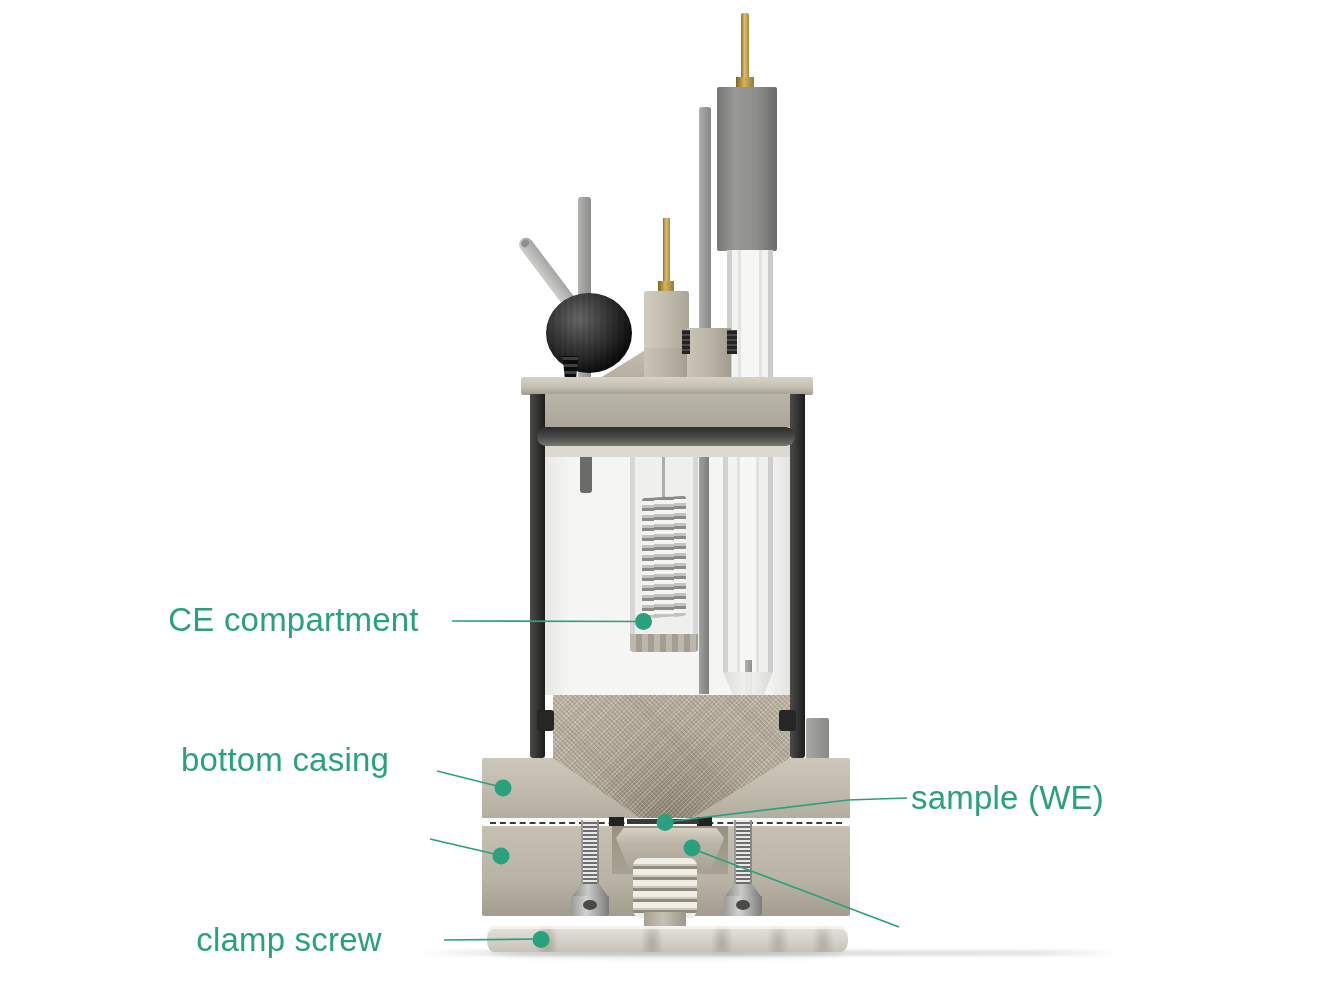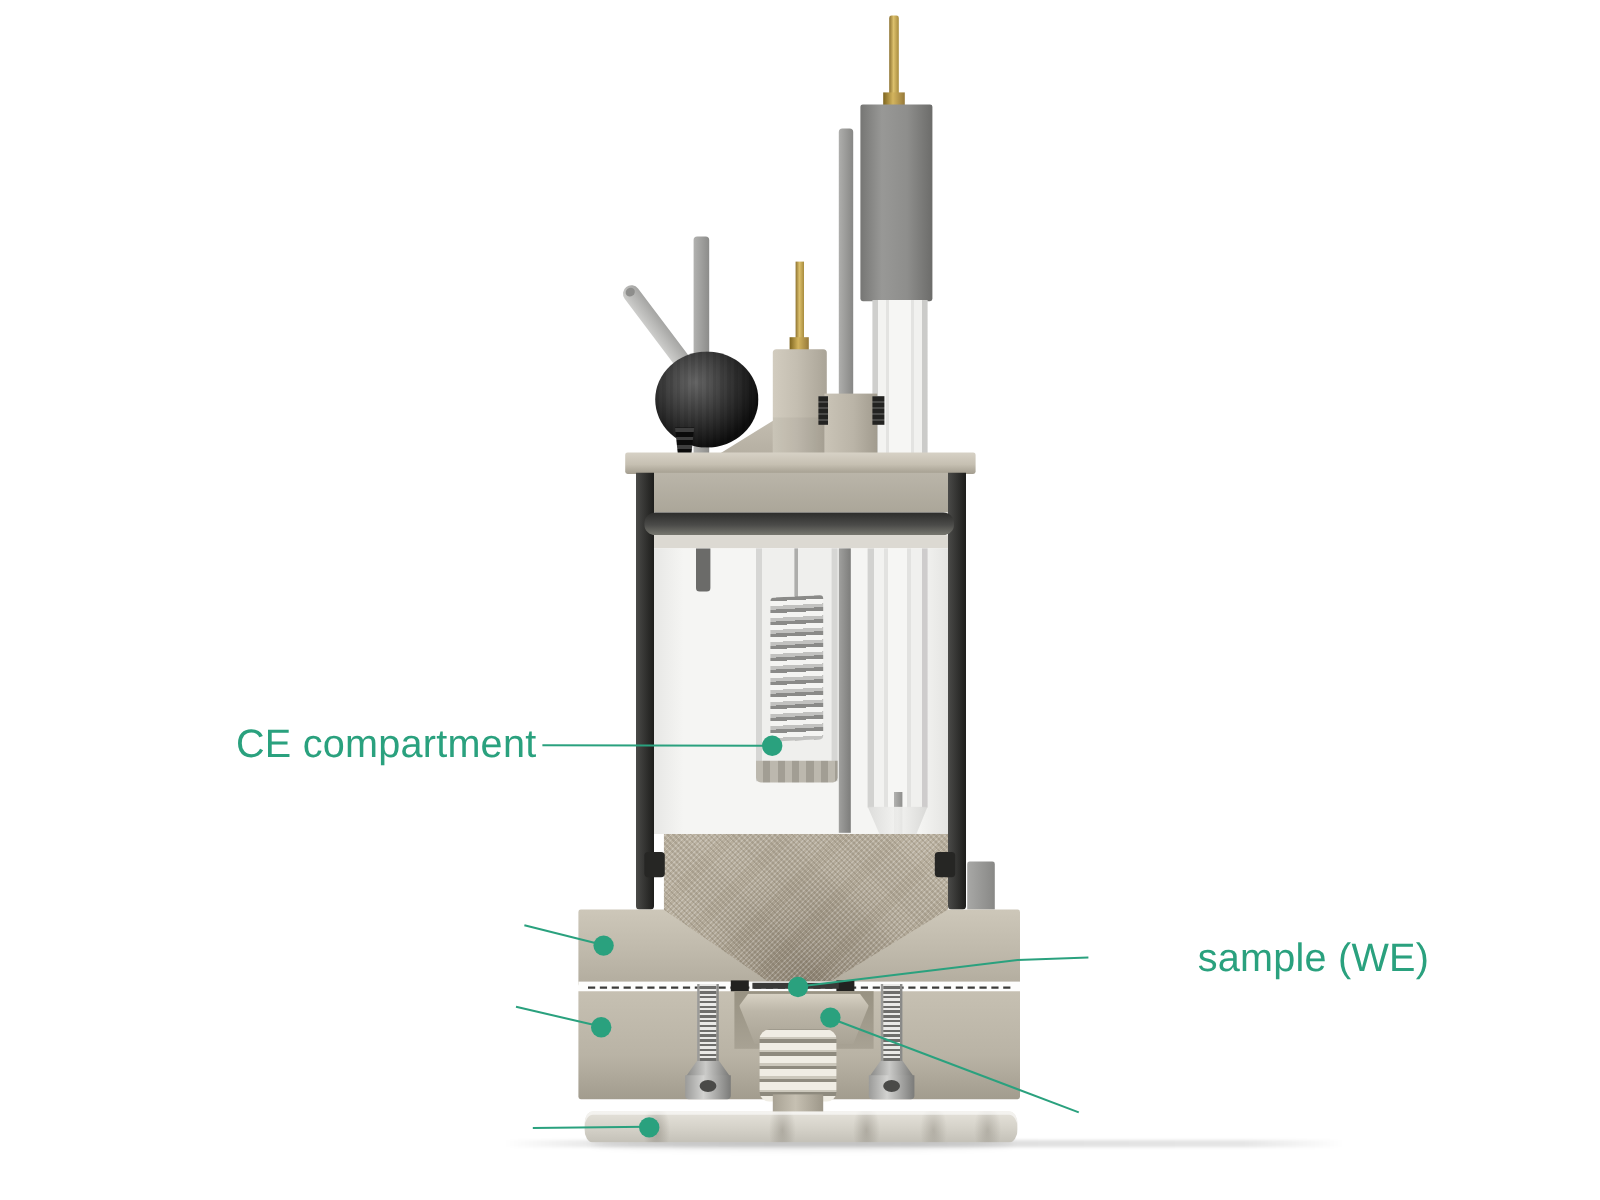--- a/index.html
+++ b/index.html
@@ -1,21 +1,21 @@
 <!DOCTYPE html>
 <html style="--accent: #2aa17e;"><head>
 <meta charset="utf-8">
 <style>
   html,body{margin:0;padding:0;background:#ffffff;}
   #canvas{position:relative;width:1333px;height:1000px;background:#ffffff;overflow:hidden;
           font-family:"Liberation Sans",sans-serif;}
   .p{position:absolute;}
   .label{position:absolute;color:var(--accent,#2aa17e);font-size:33px;line-height:38px;
-         font-weight:400;letter-spacing:0.2px;white-space:nowrap;text-align:right;}
-  .label.r{text-align:right;}
+         font-weight:400;letter-spacing:0.2px;white-space:nowrap;}
+  .label.r{text-align:center;}
   svg.overlay{position:absolute;left:0;top:0;pointer-events:none;}
 </style>
 </head>
 <body>
 
 <div id="canvas">
 
   <div class="p" style="left:741px;top:13px;width:8px;height:66px;background:linear-gradient(90deg,#8d7230,#dcc06c 45%,#a88c3e);border-radius:2px 2px 0 0;"></div>
   <div class="p" style="left:736px;top:77px;width:18px;height:12px;background:linear-gradient(90deg,#7e651f,#d3b45e 45%,#96793a);"></div>
   <div class="p" style="left:717px;top:87px;width:60px;height:164px;background:linear-gradient(90deg,#767674,#989896 30%,#8e8e8c 65%,#6c6c6a);border-radius:2px;"></div>
@@ -134,15 +134,17 @@
       <circle cx="643.5" cy="621.5" r="8.5"></circle>
       <circle cx="503" cy="788" r="8.5"></circle>
       <circle cx="501" cy="856" r="8.5"></circle>
       <circle cx="541" cy="939.5" r="8.5"></circle>
       <circle cx="665" cy="822.5" r="8.5"></circle>
       <circle cx="692" cy="848" r="8.5"></circle>
     </g>
   </svg>
 
   <div class="label r" style="left:140px;top:601px;width:307px;">CE compartment</div>
+  <div class="label r" style="left:140px;top:741px;width:290px;">bottom casing</div>
+  <div class="label r" style="left:140px;top:921px;width:298px;">clamp screw</div>
   <div class="label" style="left:911px;top:779px;width:280px;">sample (WE)</div>
 
 </div>
 
 </body></html>

